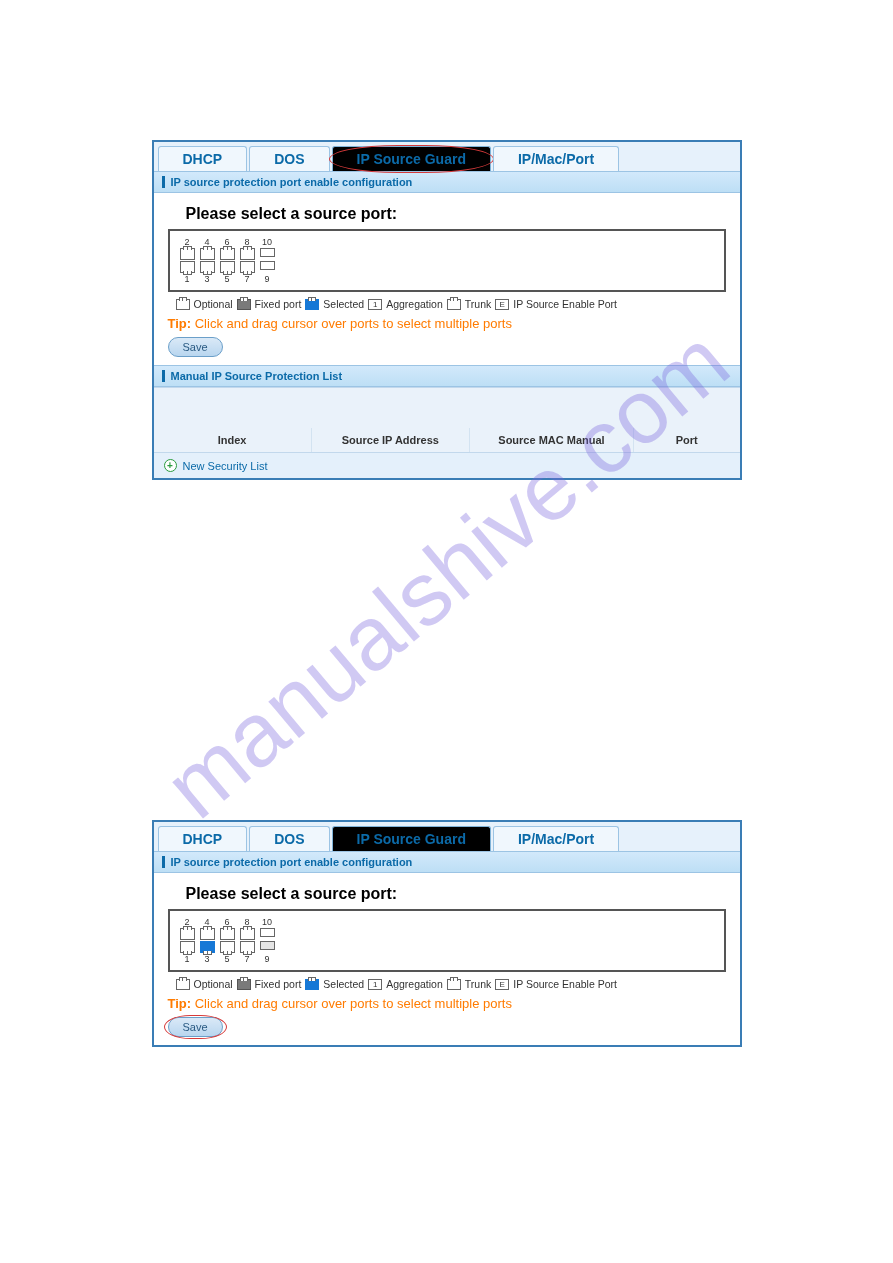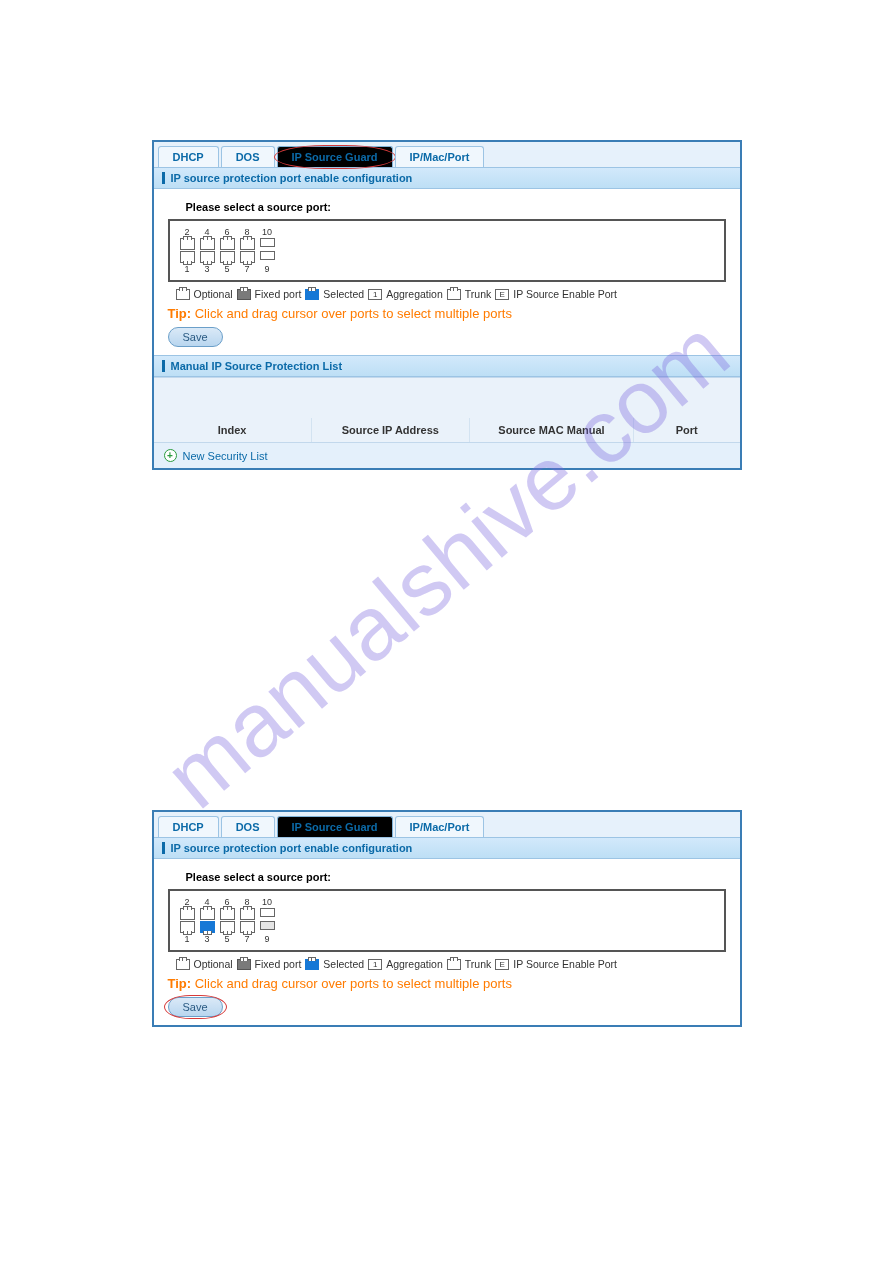--- a/index.html
+++ b/index.html
@@ -28,27 +28,27 @@
     border: 2px solid #3a7db5;
     background: #e6f1fb;
   }
   .tabs {
     display: flex;
     background: #e6f1fb;
     padding: 4px 4px 0 4px;
     gap: 2px;
   }
   .tab {
-    padding: 4px 14px;
+    padding: 4px 24px;
     border: 1px solid #9cc4e4;
     border-bottom: none;
     background: #f0f7fd;
     color: #0b6aa8;
     font-weight:bold;
-    font-size: 11px;
+    font-size: 14px;
     border-radius: 3px 3px 0 0;
     cursor: pointer;
     position: relative;
   }
   .tab.active {
     background:#000000;
     border-color:#80b3d8;
   }
   .tab.circled::after {
     content:"";
@@ -75,21 +75,21 @@
     width:3px;
     height:12px;
     background:#0b6aa8;
   }
   .content-pad {
     background:#fff;
     padding:8px 14px;
   }
   .source-label {
     font-weight:bold;
-    font-size:11px;
+    font-size:16px;
     margin:4px 0 6px 18px;
   }
   .port-box {
     border:2px solid #555;
     padding:6px 10px;
     display:flex;
     flex-direction:column;
     gap:1px;
   }
   .port-row {

